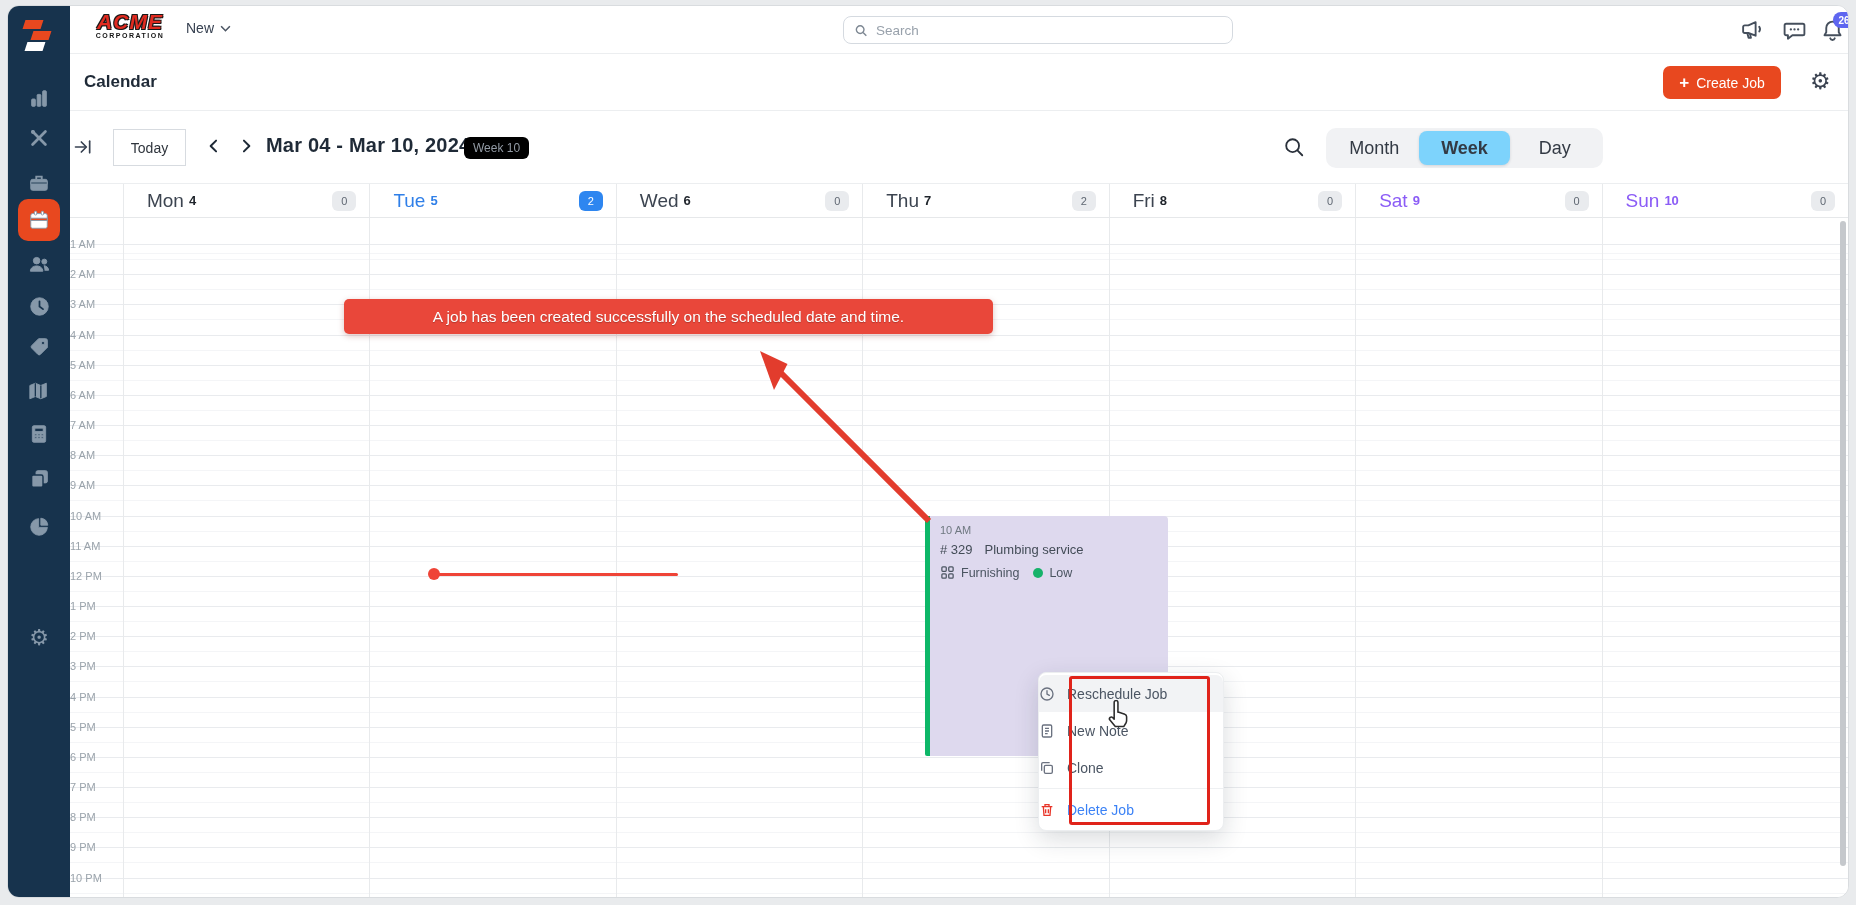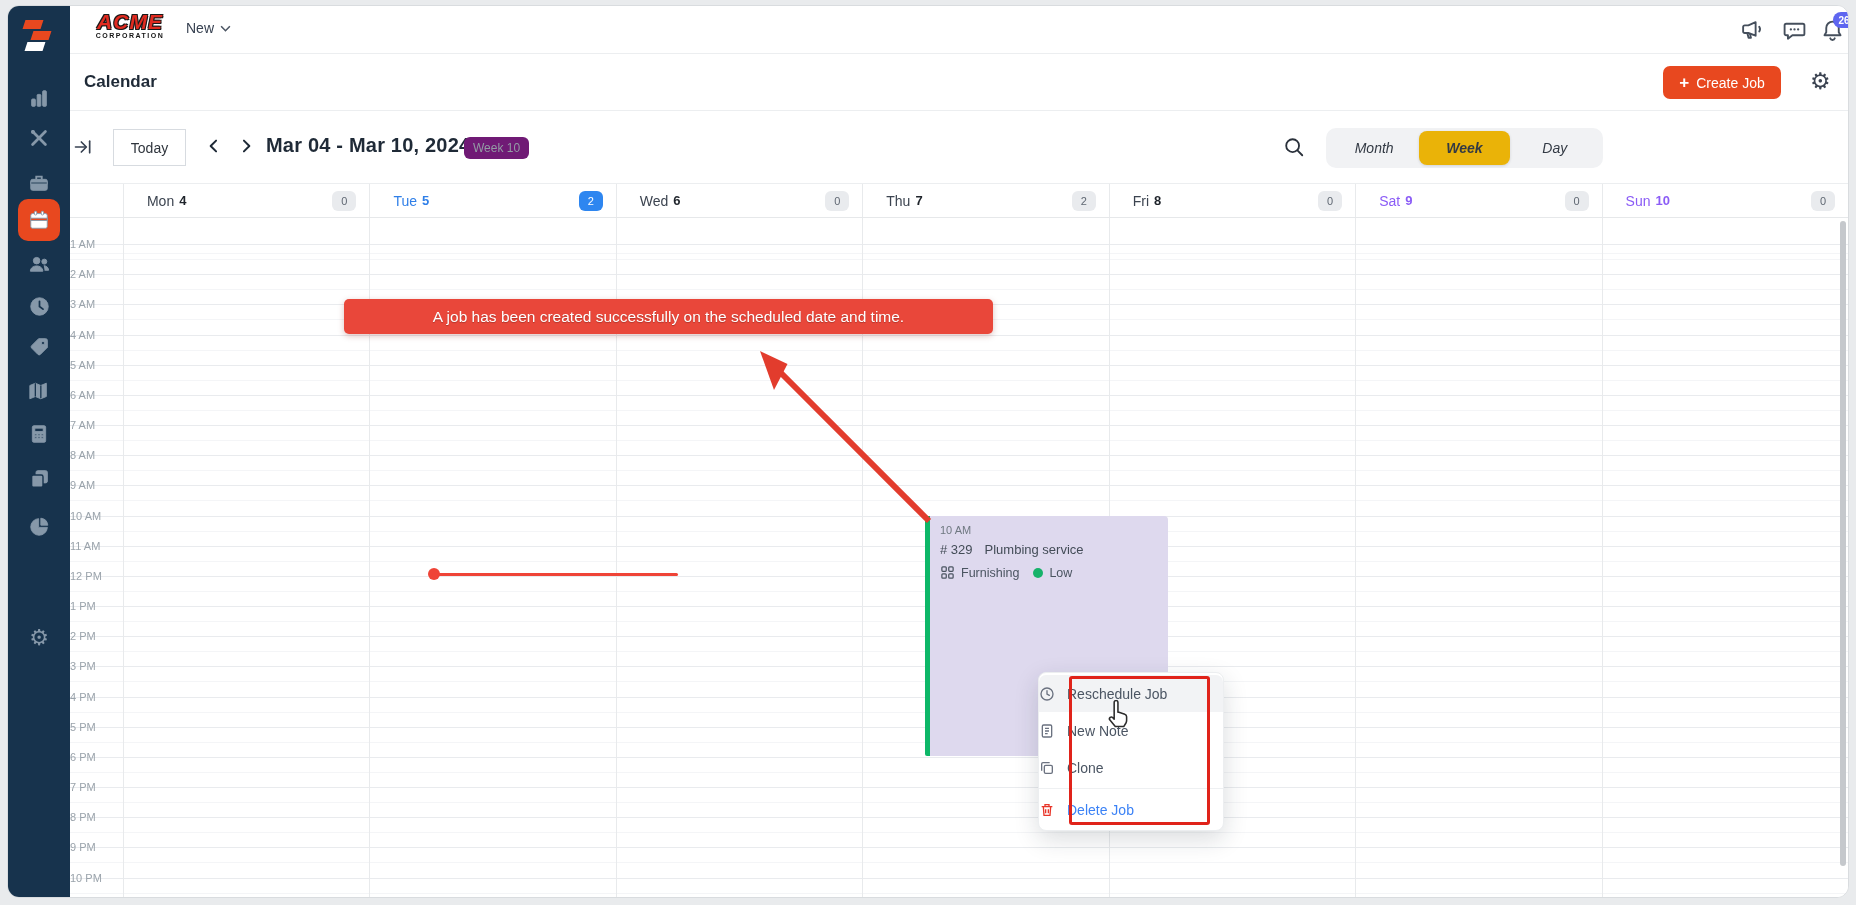--- a/index.html
+++ b/index.html
@@ -43,32 +43,32 @@
   .createjob .plus { font-size:17px; font-weight:bold; line-height:1; }
   .titlegear { position:absolute; left:1740px; top:14px; font-size:23px; color:#3c4452; cursor:pointer; }
 
   
   .toolbar { position:absolute; left:62px; top:105px; right:0; height:73px; background:#fff; border-bottom:1px solid #eceef0; }
   .collapse { position:absolute; left:3px; top:26px; cursor:pointer; }
   .todaybtn { position:absolute; left:43px; top:18px; width:73px; height:37px; border:1px solid #d7dbe0; background:#fff; border-radius:0;
               font-size:14px; color:#2f353d; cursor:pointer; font-family:inherit; }
   .navchev { position:absolute; top:25px; width:22px; height:22px; cursor:pointer; }
   .daterange { position:absolute; left:196px; top:23px; font-size:20px; font-weight:bold; color:#1f2a37; letter-spacing:0.2px; }
-  .weekbadge { position:absolute; left:394px; top:26px; background:#701a75; color:#939ba5; font-size:12px; padding:4px 9px; border-radius:6px; }
+  .weekbadge { position:absolute; left:394px; top:26px; background:#000000; color:#939ba5; font-size:12px; padding:4px 9px; border-radius:6px; }
   .tb-search { position:absolute; left:1213px; top:25px; cursor:pointer; }
   .segment { position:absolute; left:1256px; top:17px; width:277px; height:40px; background:#f1f2f4; border-radius:10px;
              display:flex; padding:3px; }
-  .seg { flex:1; display:flex; align-items:center; justify-content:center; font-size:14px; color:#333a44; border-radius:8px; cursor:pointer;font-style:italic; }
-  .seg.on { background:#eab308; box-shadow:0 1px 3px rgba(20,30,40,.14); font-weight:bold; }
+  .seg { flex:1; display:flex; align-items:center; justify-content:center; font-size:18px; color:#333a44; border-radius:8px; cursor:pointer; }
+  .seg.on { background:#7dd3fc; box-shadow:0 1px 3px rgba(20,30,40,.14); font-weight:bold; }
 
   
   .dayhdr { position:absolute; left:62px; top:178px; right:0; height:34px; background:#fff; border-bottom:1px solid #e6e8ea; display:flex; }
   .gutterhead { width:53px; }
   .dcell { width:246.7px; border-left:1px solid #e8eaec; display:flex; align-items:center; padding:0 13px 0 23px; cursor:pointer; }
-  .dcell .dname { font-size:14px; color:#3c4450; }
+  .dcell .dname { font-size:19px; color:#3c4450; }
   .dcell .dnum  { font-size:13px; font-weight:bold; color:#1f242b; margin-left:5px; }
   .dcell.today .dname, .dcell.today .dnum { color:#2f7fe8; }
   .dcell.weekend .dname, .dcell.weekend .dnum { color:#8b5cf6; }
   .dcount { margin-left:auto; min-width:24px; height:20px; border-radius:6px; background:#e9ebee; color:#5f6772;
             font-size:11px; display:flex; align-items:center; justify-content:center; }
   .dcount.blue { background:#2e86f0; color:#fff; }
 
   
   .grid { position:absolute; left:62px; top:212px; right:0; height:681px; background:#fff; overflow:hidden; }
   .cols { position:absolute; left:53px; top:0; bottom:0; right:0; display:flex; }
@@ -212,20 +212,27 @@
   <header class="tophdr">
     <div class="brand">
       <div class="acme">ACME</div>
       <div class="corp">CORPORATION</div>
     </div>
     <div class="newbtn">
       <span>New</span>
       <svg width="11" height="7" viewBox="0 0 12 8" fill="none" stroke="#4b5563" stroke-width="1.8">
           <path d="M1 1.5l5 5 5-5"></path>
         </svg>
+    </div>
+    <div class="search">
+      <svg width="15" height="15" viewBox="0 0 24 24" fill="none" stroke="#7d8792" stroke-width="2.4">
+          <circle cx="10.5" cy="10.5" r="6.5"></circle>
+          <path d="M15.5 15.5L21 21"></path>
+        </svg>
+      <input placeholder="Search" style="">
     </div>
     <div class="hicon" style="left:1670px">
       <svg width="25" height="25" viewBox="0 0 24 24" fill="none" stroke="#454f5c" stroke-width="1.8" stroke-linejoin="round">
           <path d="M15 4v13l-7-2.6H4.5A1.5 1.5 0 0 1 3 12.9V8.6a1.5 1.5 0 0 1 1.5-1.5H8z"></path>
           <path d="M7 14.5l1.2 4.5h2.3l-1-4"></path>
           <path d="M18.5 8.5a4 4 0 0 1 0 4.5" stroke-linecap="round"></path>
         </svg>
     </div>
     <div class="hicon" style="left:1712px">
       <svg width="25" height="25" viewBox="0 0 24 24" fill="none" stroke="#454f5c" stroke-width="1.8" stroke-linejoin="round">

